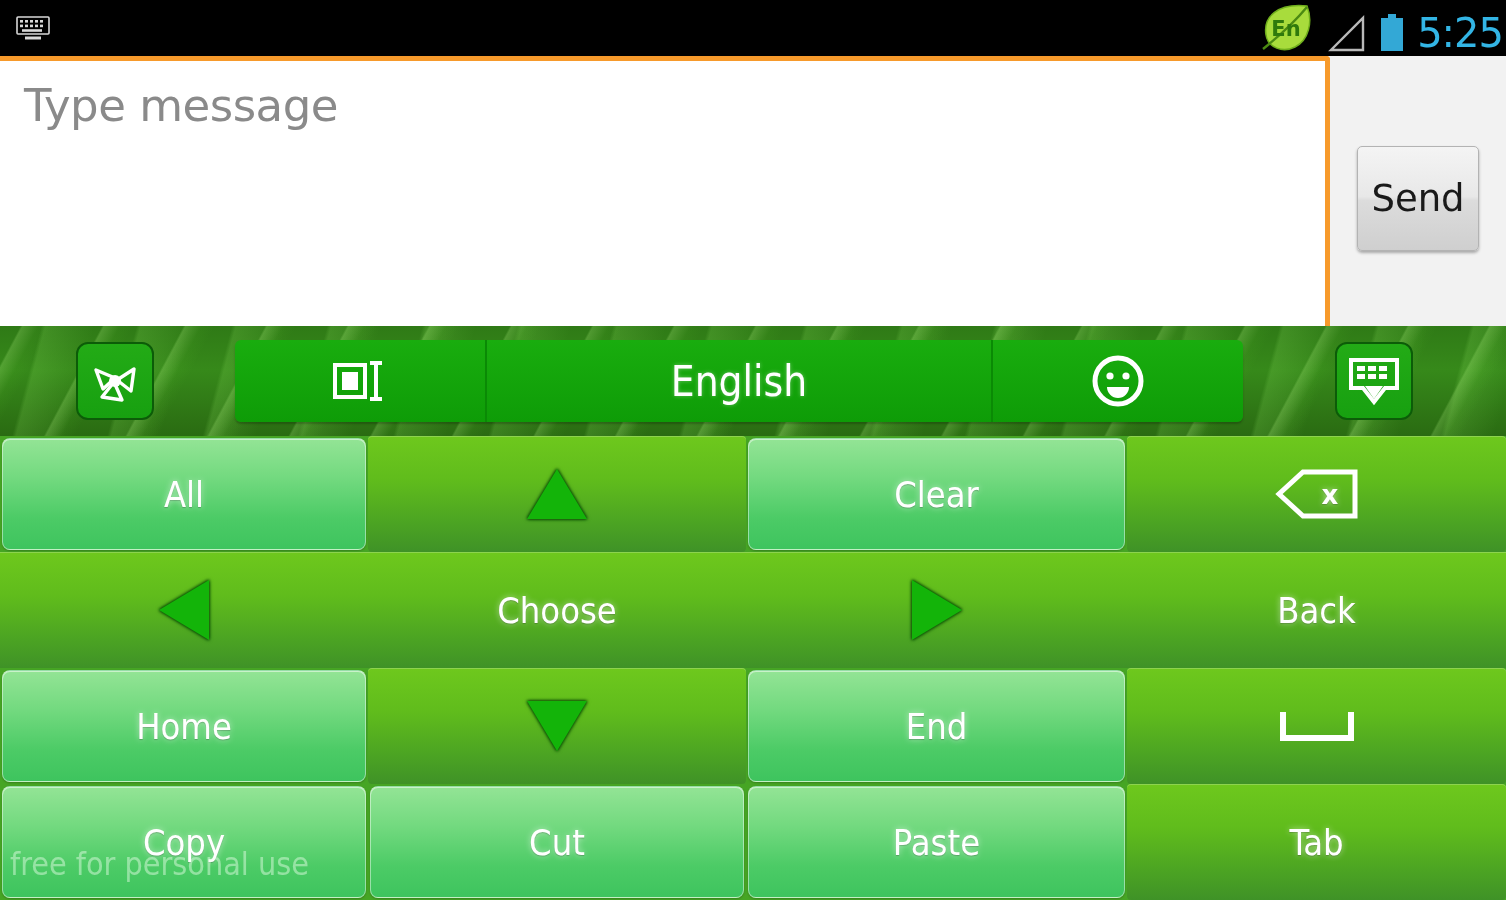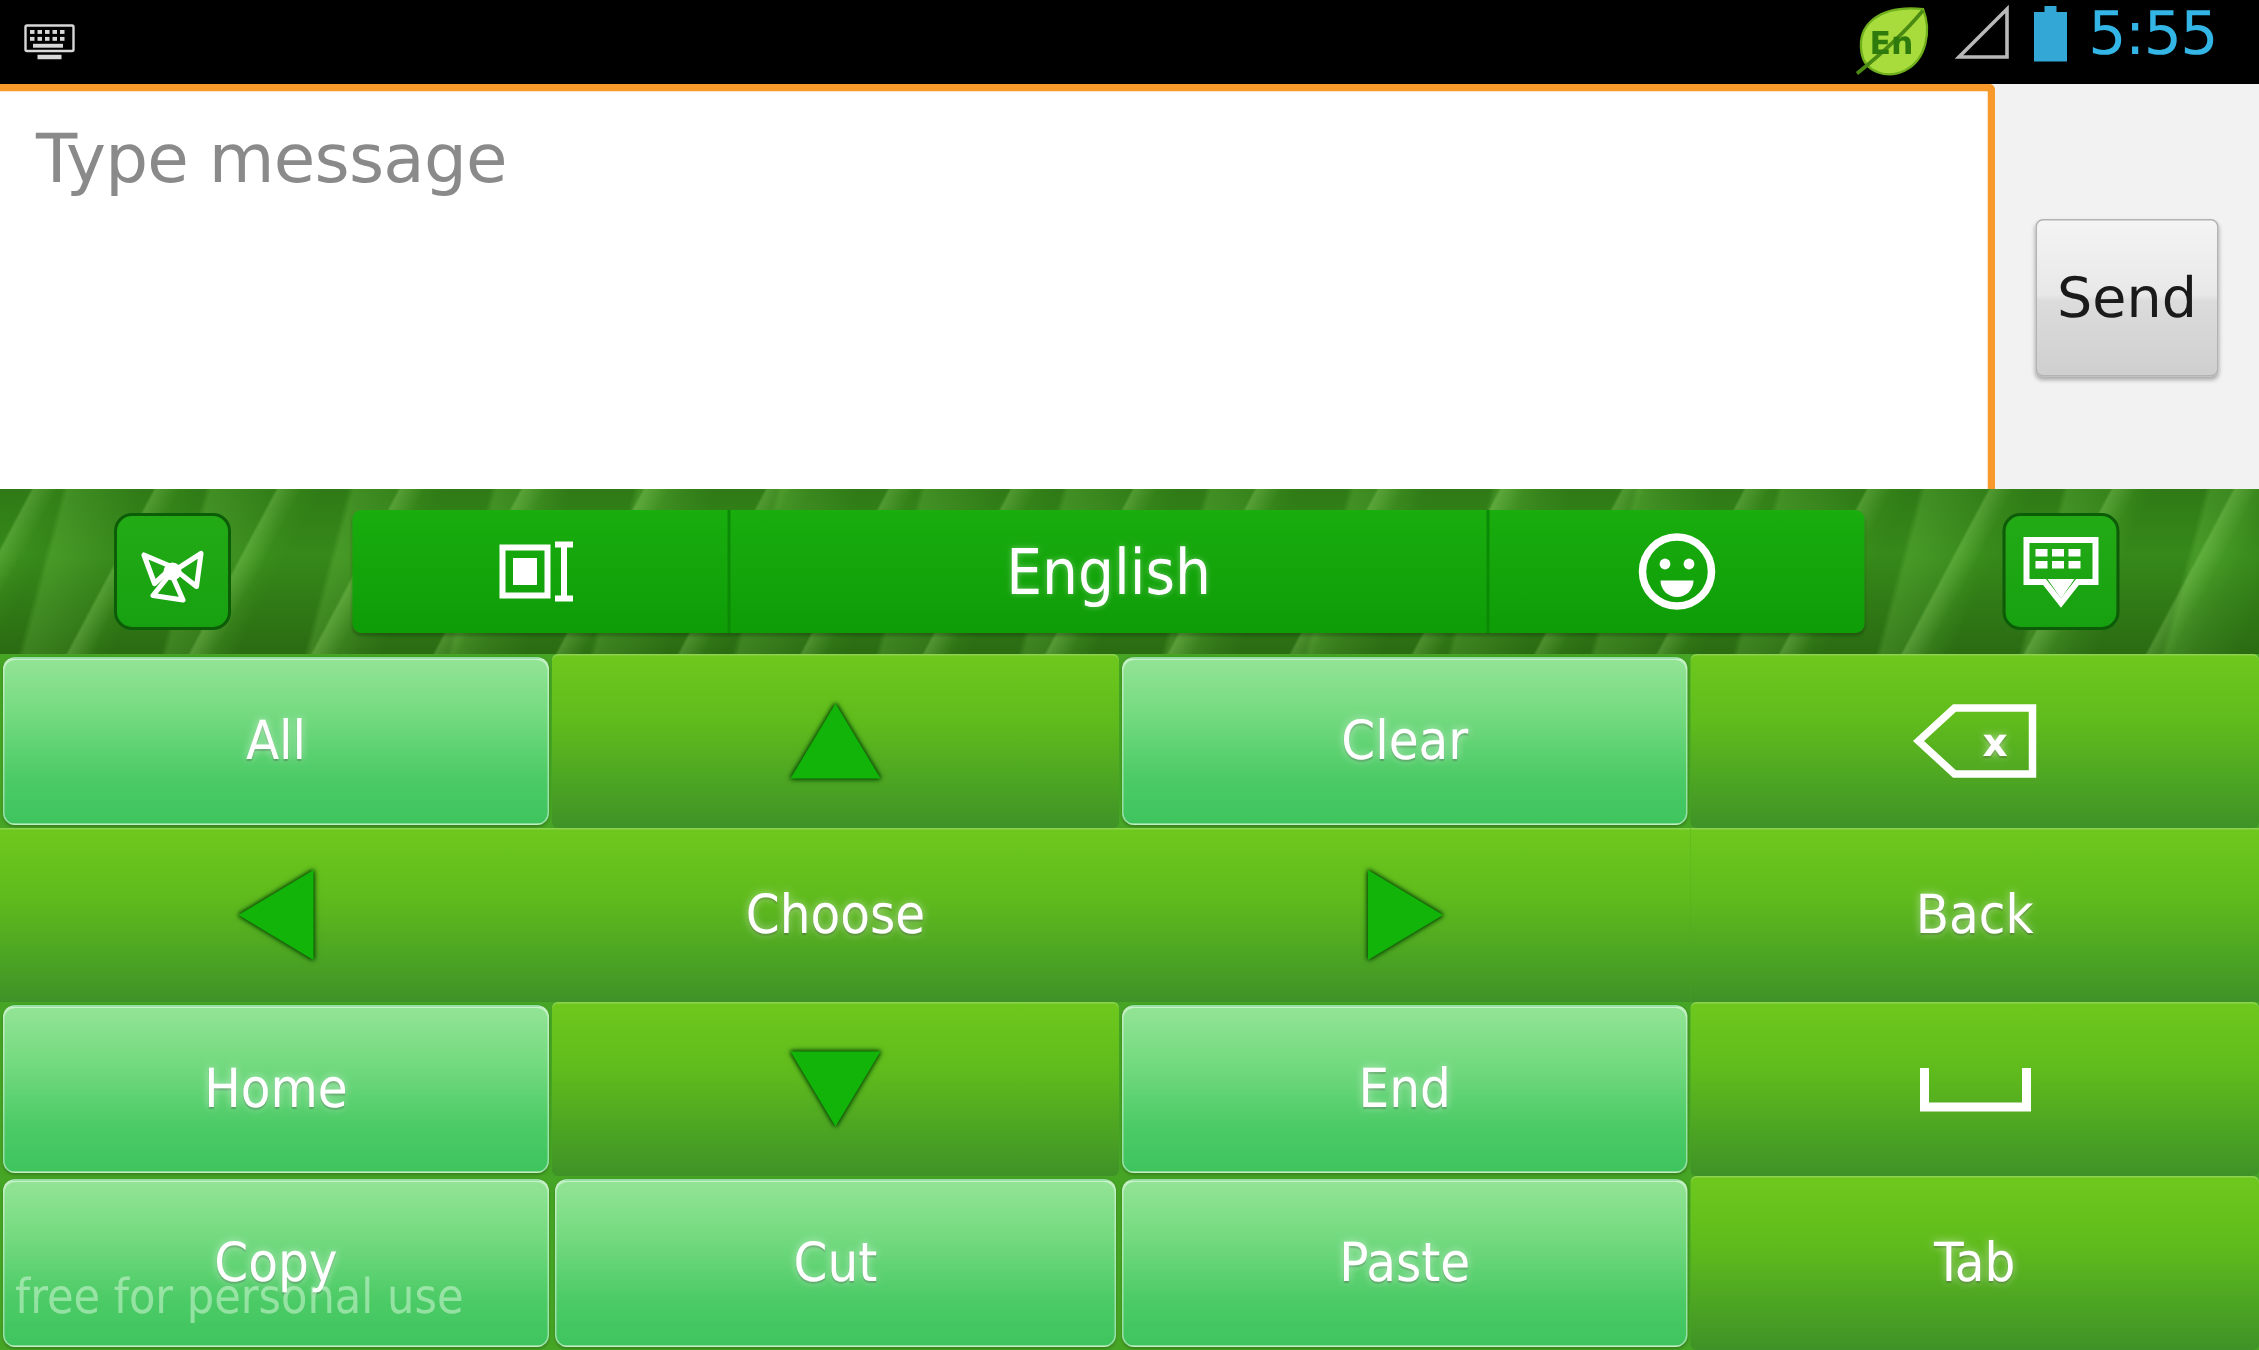--- a/index.html
+++ b/index.html
@@ -17,22 +17,22 @@
     background: #000000;
     display: flex; align-items: center;
   }
   #status-kbd-icon {
     margin-left: 16px;
     width: 34px; height: 26px;
     display: block;
   }
   #status-right {
     margin-left: auto;
-    display: flex; align-items: flex-start;
-    padding-right: 28px;
+    display: flex; align-items: flex-end;
+    padding-right: 3px;
     gap: 10px;
   }
   #leaf-icon { width: 58px; height: 50px; display:block; }
   #signal-icon { width: 44px; height: 38px; display:block; }
   #battery-icon { width: 26px; height: 40px; display:block; }
   #clock {
     color: #33b5e5;
     font-size: 40px;
     font-family: "DejaVu Sans", sans-serif;
     letter-spacing: -1px;
@@ -244,21 +244,21 @@
 
     <svg id="signal-icon" viewBox="0 0 44 38">
       <path d="M38 3 L38 35 L6 35 Z" fill="none" stroke="#b9b9b9" stroke-width="2.4"></path>
     </svg>
 
     <svg id="battery-icon" viewBox="0 0 26 40">
       <rect x="9" y="1" width="8" height="4" fill="#33a8d6"></rect>
       <rect x="2" y="5" width="22" height="33" fill="#33a8d6"></rect>
     </svg>
 
-    <div id="clock">5:55</div>
+    <div id="clock">5:25</div>
   </div>
 </div>
 
 <div id="compose">
   <div id="message-box">
     <div id="message-placeholder">Type message</div>
   </div>
   <div id="send-wrap">
     <div id="send-button">Send</div>
   </div>

